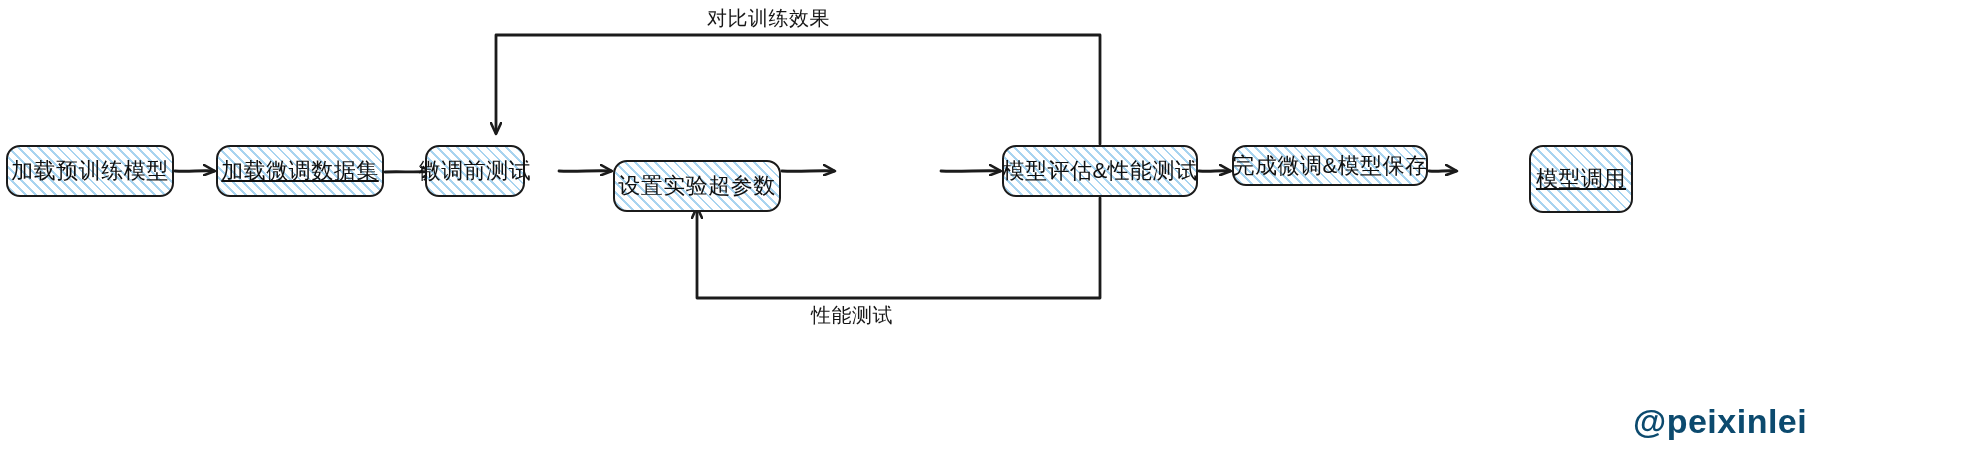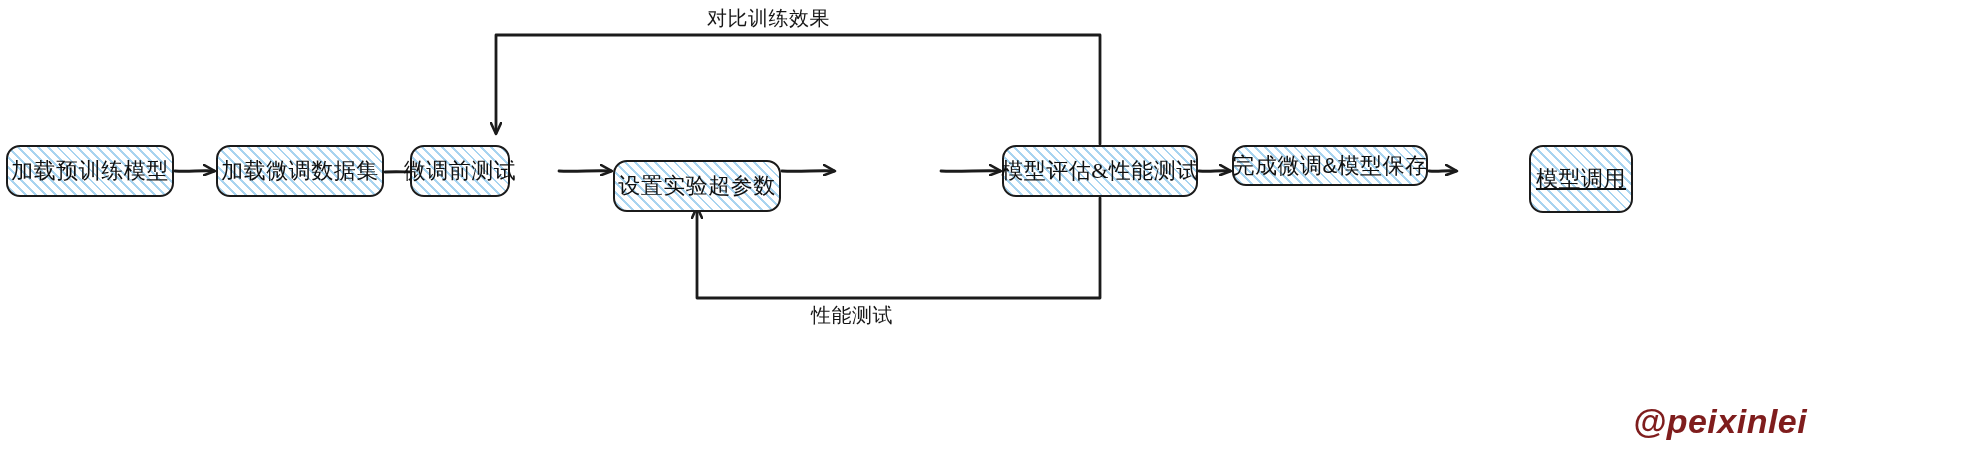--- a/index.html
+++ b/index.html
@@ -53,23 +53,22 @@
   .edge-label {
     position: absolute;
     color: #171717;
     font-size: 20px;
     white-space: nowrap;
     letter-spacing: 0.5px;
     user-select: none;
   }
   #watermark {
     position: absolute;
-    color: #7f1d1d;
+    color: #0c4a6e;
     font-size: 34px;
-    font-style: italic;
     font-weight: bold;
     letter-spacing: 0.5px;
     white-space: nowrap;
     user-select: none;
   }
 </style>
 </head>
 <body>
 
 <div id="canvas">
@@ -94,34 +93,34 @@
       <path d="M1100,144 L1100,35 L496,35 L496,133" marker-end="url(#arrow)"></path>
 
       <path d="M1100,198 L1100,298 L697,298 L697,208" marker-end="url(#arrow)"></path>
     </g>
   </svg>
 
   <div class="node-box" style="left:6px; top:145px; width:168px; height:52px;">
     <span class="node-label">加载预训练模型</span>
   </div>
 
-  <div class="node-box" style="left:216px; top:145px; width:168px; height:52px;">
+  <div class="node-box" style="left:216px; top:145px; width:168px; height:52px;text-decoration:underline;">
     <span class="node-label">加载微调数据集</span>
   </div>
 
-  <div class="node-box" style="left:410px; top:145px; width:100px; height:52px;">
+  <div class="node-box" style="left:425px; top:145px; width:100px; height:52px;">
     <span class="node-label">微调前测试</span>
   </div>
 
   <div class="node-box" style="left:613px; top:160px; width:168px; height:52px;">
     <span class="node-label">设置实验超参数</span>
   </div>
 
 
-  <div class="node-box" style="left:1002px; top:145px; width:196px; height:52px;font-family:Liberation Serif, serif;">
+  <div class="node-box" style="left:1002px; top:145px; width:196px; height:52px;">
     <span class="node-label">模型评估&amp;性能测试</span>
   </div>
 
   <div class="node-box" style="left:1232px; top:145px; width:196px; height:41px;">
     <span class="node-label">完成微调&amp;模型保存</span>
   </div>
 
   <div class="node-box" style="left:1529px; top:145px; width:104px; height:68px;text-decoration:underline;">
     <span class="node-label">模型调用</span>
   </div>

